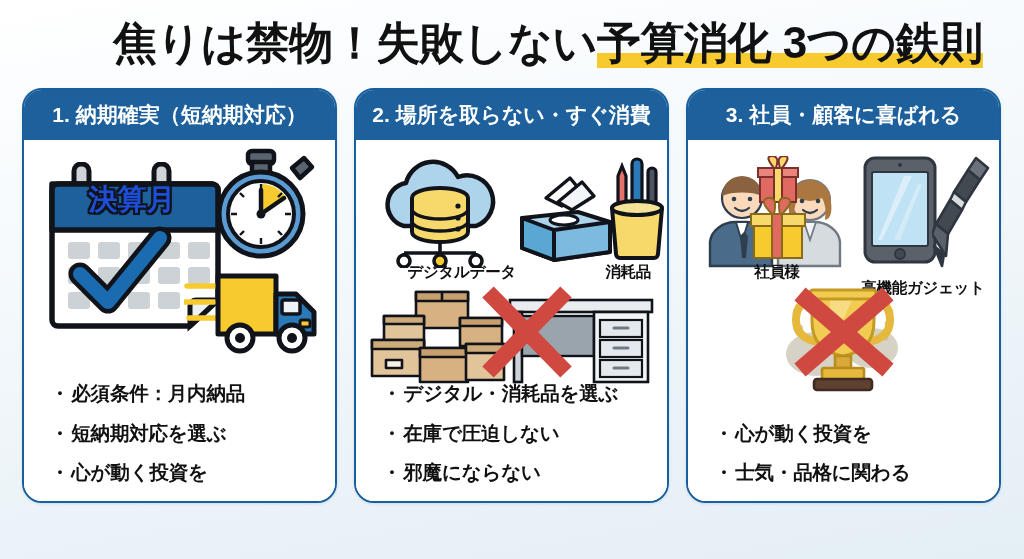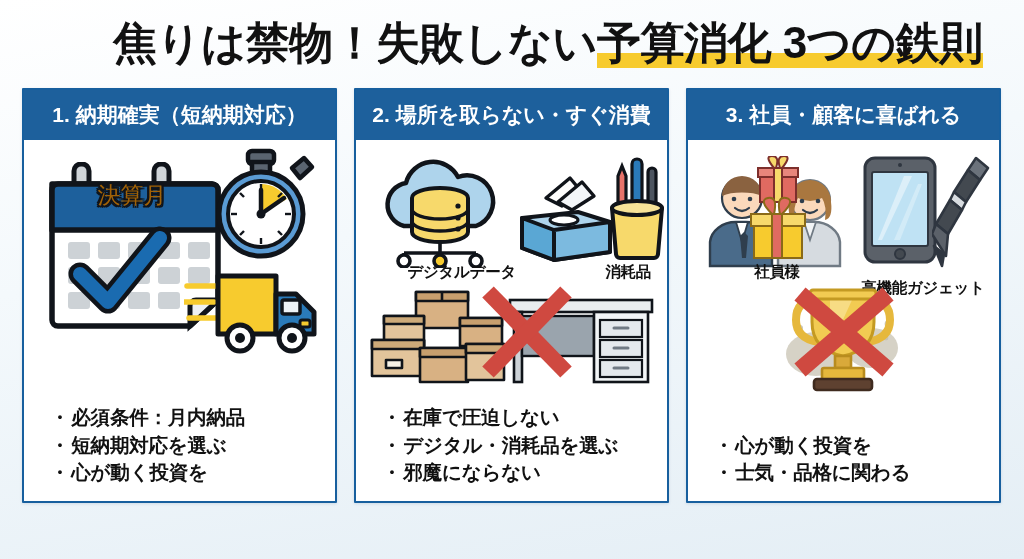--- a/index.html
+++ b/index.html
@@ -59,21 +59,21 @@
     width: 980px;
     height: 415px;
     display: flex;
     gap: 17px;
   }
   .card {
     position: relative;
     width: 315px;
     background: #ffffff;
     border: 2.5px solid #175f9e;
-    border-radius: 1px;
+    border-radius: 20px;
     box-sizing: border-box;
     display: flex;
     flex-direction: column;
     overflow: hidden;
     box-shadow: 0 1px 3px rgba(20,60,110,0.12);
   }
   .card-header {
     height: 50px;
     background: #1d609c;
     display: flex;
@@ -103,20 +103,21 @@
     flex: 0 0 auto;
     padding: 2px 0 14px 26px;
   }
   .bullet {
     font-size: 19.5px;
     font-weight: 700;
     color: #111;
     line-height: 1.42;
     white-space: nowrap;
     letter-spacing: -0.2px;
+    margin-top: 12px;
   }
   .bullet .dot { margin-right: 2px; }
 
   .caption {
     position: absolute;
     font-size: 15.5px;
     font-weight: 700;
     color: #111;
     white-space: nowrap;
     letter-spacing: -0.3px;
@@ -172,21 +173,21 @@
               <rect x="116" y="130" width="22" height="17" rx="3"></rect>
             </g>
 
             <g>
               <path d="M38 112 L66 140 L118 76" fill="none" stroke="#10141a" stroke-width="23" stroke-linecap="round" stroke-linejoin="round"></path>
               <path d="M38 112 L66 140 L118 76" fill="none" stroke="#1a6bb0" stroke-width="14" stroke-linecap="round" stroke-linejoin="round"></path>
             </g>
           </svg>
 
           <div style="position:absolute; left:18px; top:40px; width:180px; text-align:center;">
-            <span style="font-size:23px;font-weight:400;color:#a16207;
+            <span style="font-size:29px;font-weight:700;color:#1d4ed8;
                          text-shadow:-2px 0 #10141a,2px 0 #10141a,0 -2px #10141a,0 2px #10141a,
                                      -2px -2px #10141a,2px -2px #10141a,-2px 2px #10141a,2px 2px #10141a;">決算月</span>
           </div>
 
           <svg class="svgpos" style="left:182px; top:8px;" width="110" height="115" viewBox="0 0 110 115">
             <rect x="42" y="3" width="26" height="13" rx="4" fill="#5a6470" stroke="#10141a" stroke-width="4.5"></rect>
             <rect x="46" y="14" width="18" height="12" fill="#5a6470" stroke="#10141a" stroke-width="4.5"></rect>
             <path d="M86 20 l12 -10 8 9 -12 11 Z" fill="#5a6470" stroke="#10141a" stroke-width="4.5" stroke-linejoin="round"></path>
             <circle cx="55" cy="66" r="42" fill="#5a9bd4" stroke="#10141a" stroke-width="5"></circle>
             <circle cx="55" cy="66" r="33" fill="#ffffff" stroke="#10141a" stroke-width="4"></circle>
@@ -319,22 +320,22 @@
 
           <svg class="svgpos" style="left:118px; top:140px;" width="110" height="105" viewBox="0 0 110 105">
             <g stroke="#cf4940" stroke-width="16" stroke-linecap="butt">
               <line x1="14" y1="12" x2="92" y2="92"></line>
               <line x1="92" y1="12" x2="14" y2="92"></line>
             </g>
           </svg>
         </div>
 
         <div class="bullets">
+          <div class="bullet"><span class="dot">・</span><span>デジタル・消耗品を選ぶ</span></div>
           <div class="bullet"><span class="dot">・</span><span>在庫で圧迫しない</span></div>
-          <div class="bullet"><span class="dot">・</span><span>デジタル・消耗品を選ぶ</span></div>
           <div class="bullet"><span class="dot">・</span><span>邪魔にならない</span></div>
         </div>
       </div>
     </div>
 
     <div class="card">
       <div class="card-header">
         <span class="htext">3. 社員・顧客に喜ばれる</span>
       </div>
       <div class="card-body">

